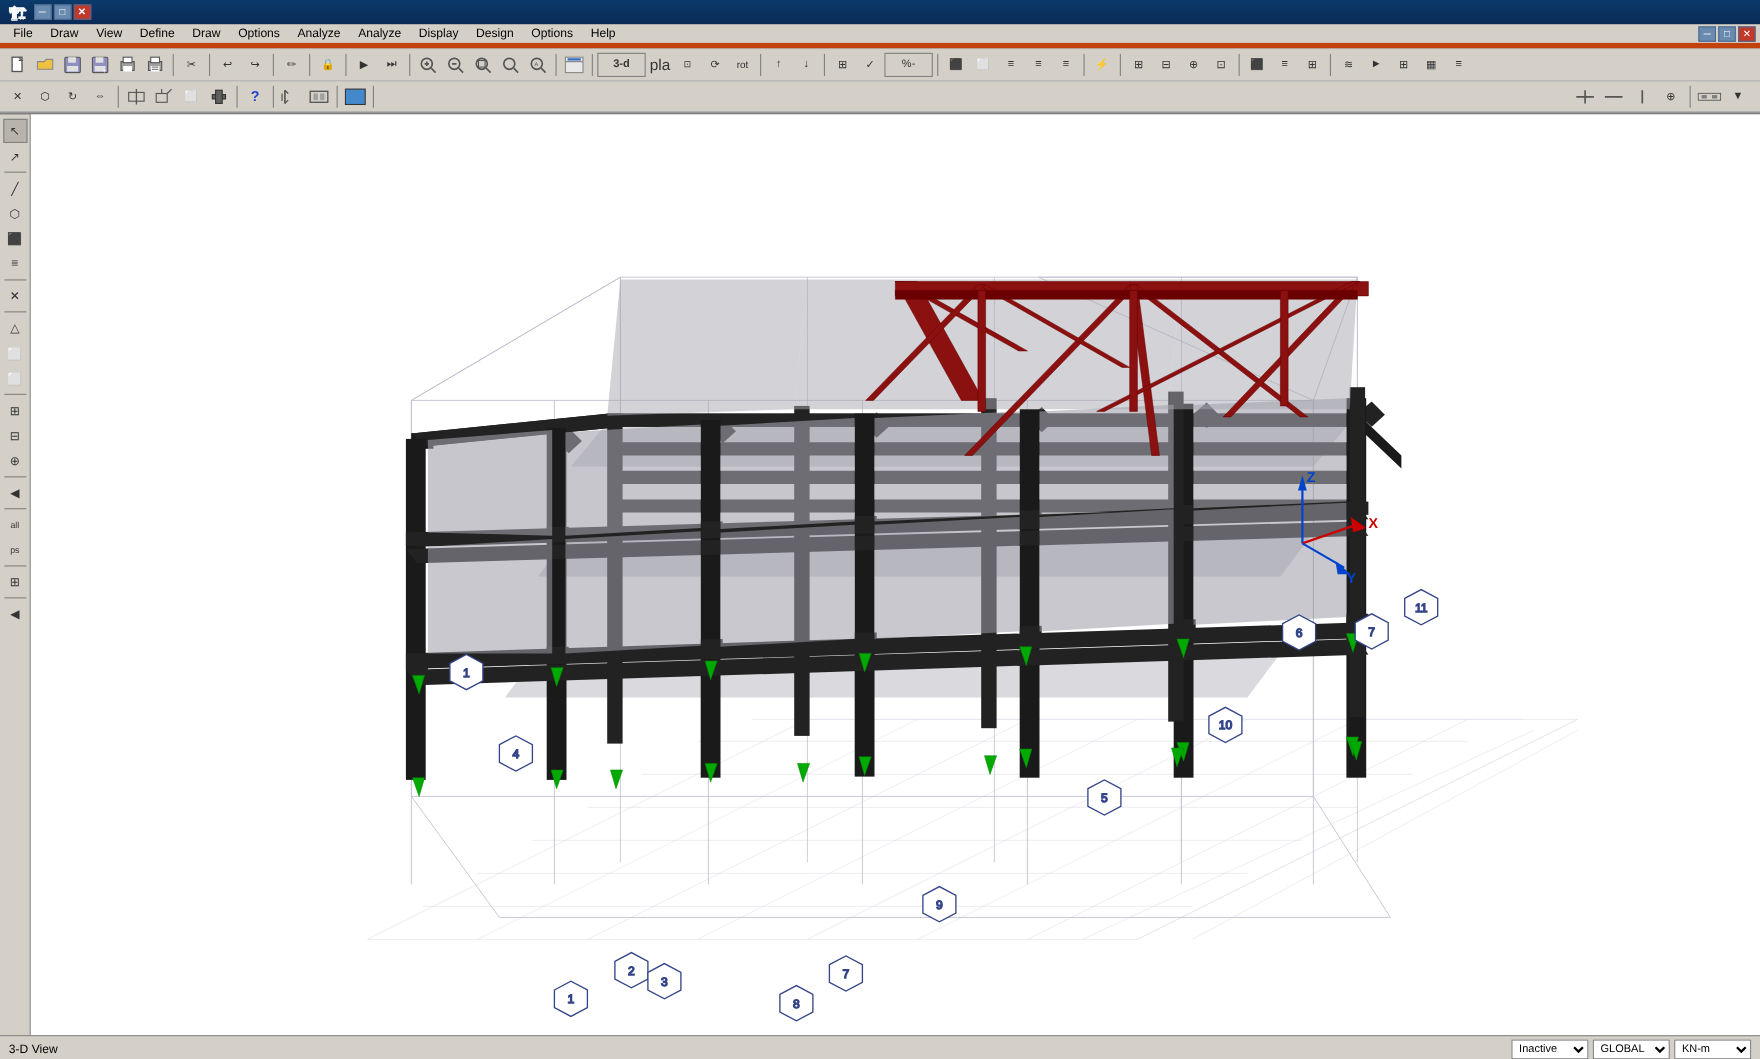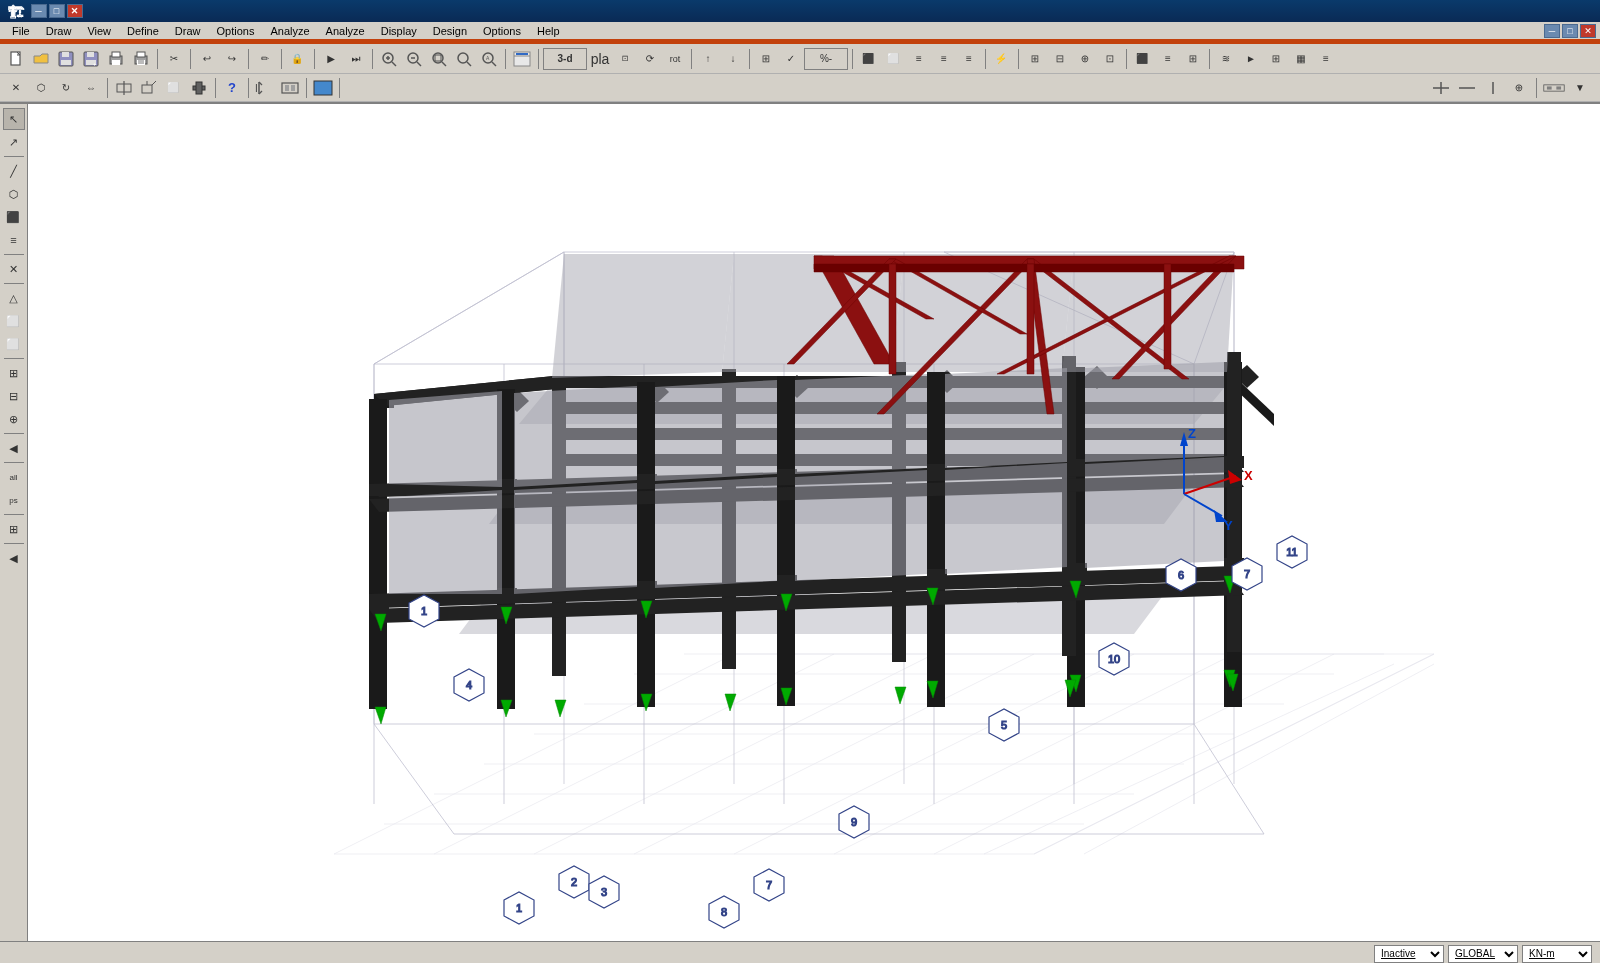--- a/index.html
+++ b/index.html
@@ -177,21 +177,20 @@
       flex: 1;
     }
     .status-dropdown {
       height: 18px;
       background: white;
       border: 1px solid #808080;
       font-size: 10px;
       padding: 0 2px;
       margin-left: 4px;
       min-width: 70px;
-      text-decoration: underline;
     }
   </style>
 </head>
 <body>
 
 <div id="title-bar">
   <span class="title-icon" style="margin-right:6px;font-size:13px;">🏗</span>
   <div class="window-controls">
     <div class="win-btn">─</div>
     <div class="win-btn">□</div>
@@ -731,20 +730,21 @@
         <text x="1113" y="474" fill="#334488">7</text>
 
         <polygon points="275,499 290,491 305,499 305,515 290,523 275,515" fill="white" stroke="#334488"></polygon>
         <text x="290" y="511" fill="#334488">1</text>
       </g>
     </svg>
   </div>
 </div>
 
 <div id="status-bar">
+  <span class="status-text">3-D View</span>
   <div style="flex:1;"></div>
   <select class="status-dropdown">
     <option>Inactive</option>
     <option>Active</option>
   </select>
   <select class="status-dropdown">
     <option>GLOBAL</option>
     <option>LOCAL</option>
   </select>
   <select class="status-dropdown">

